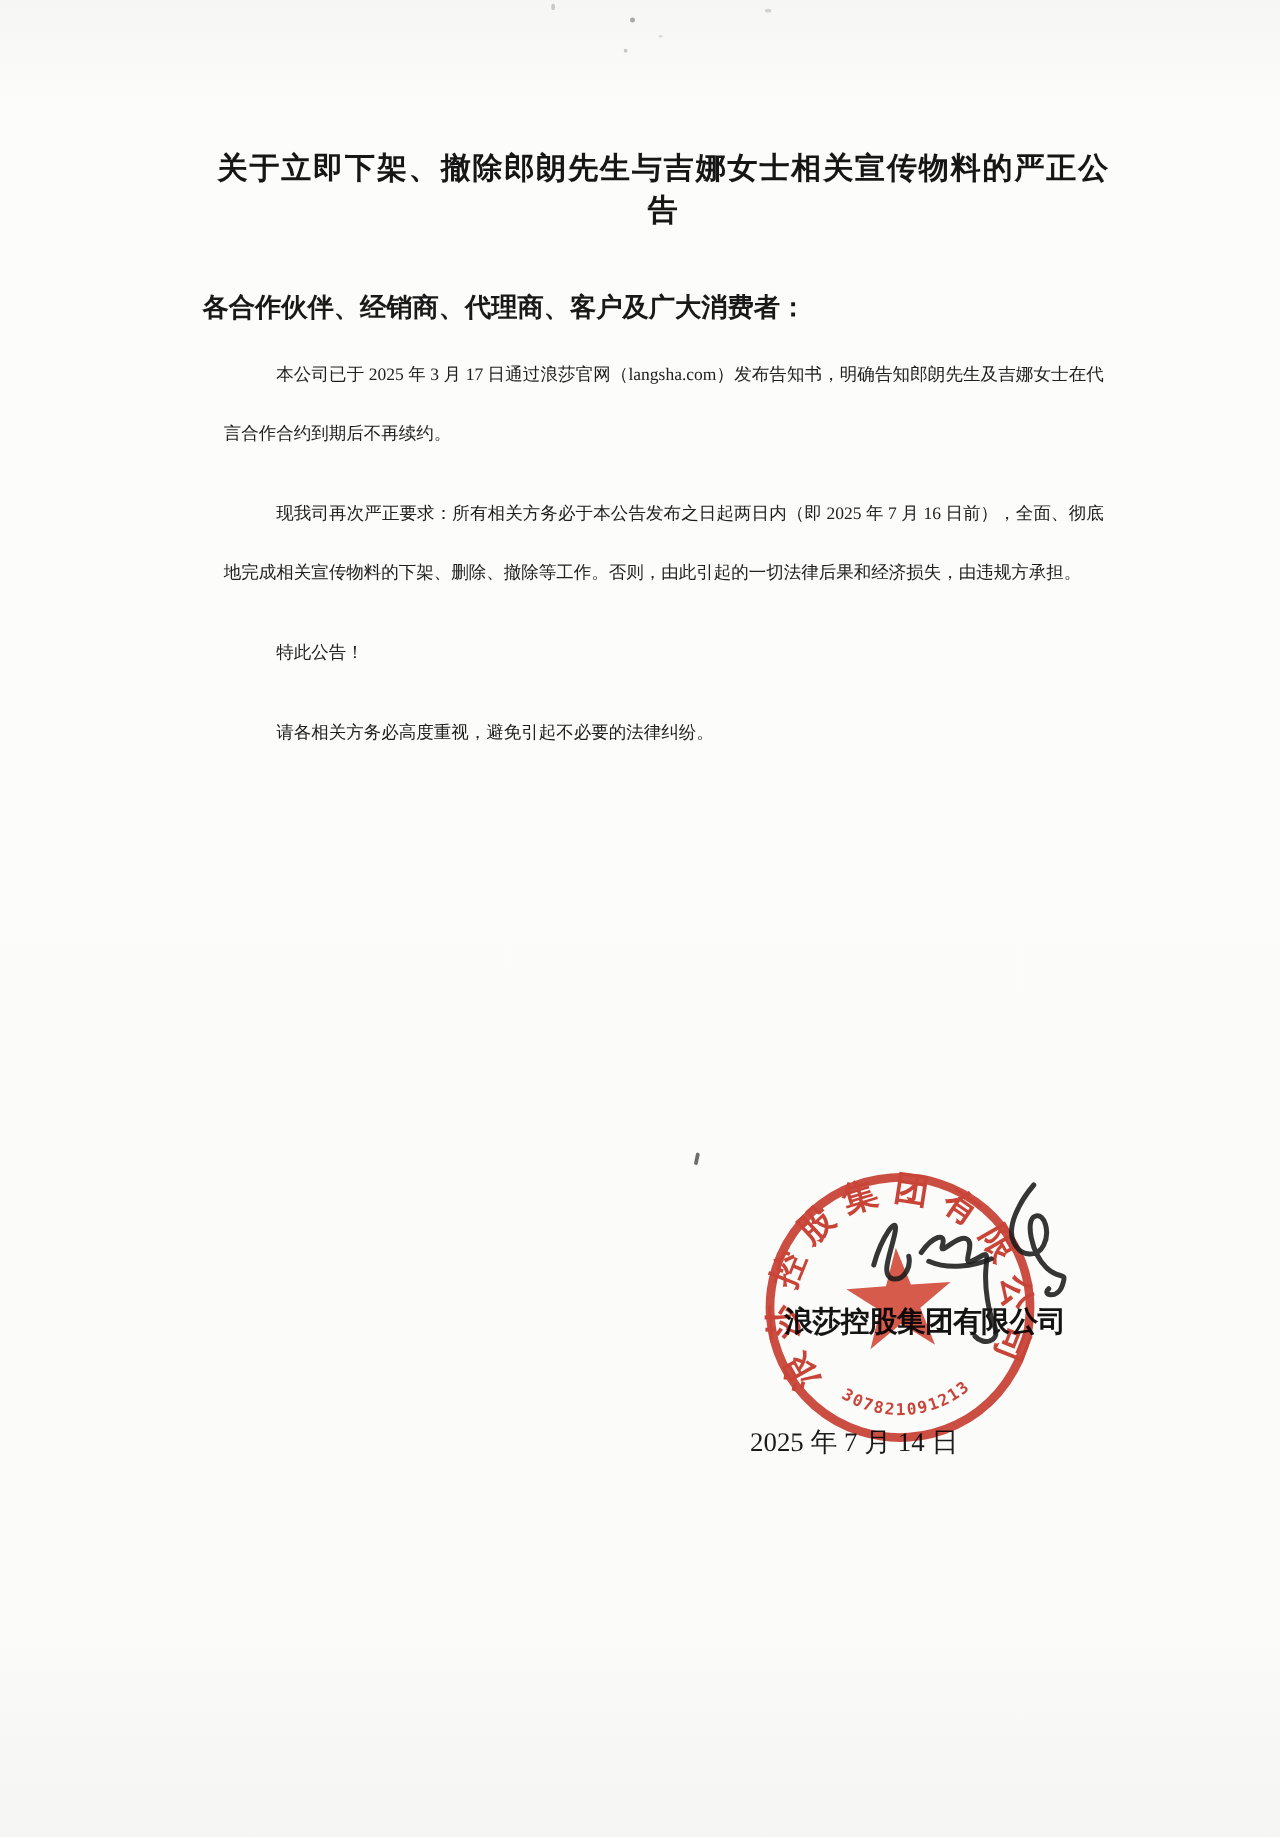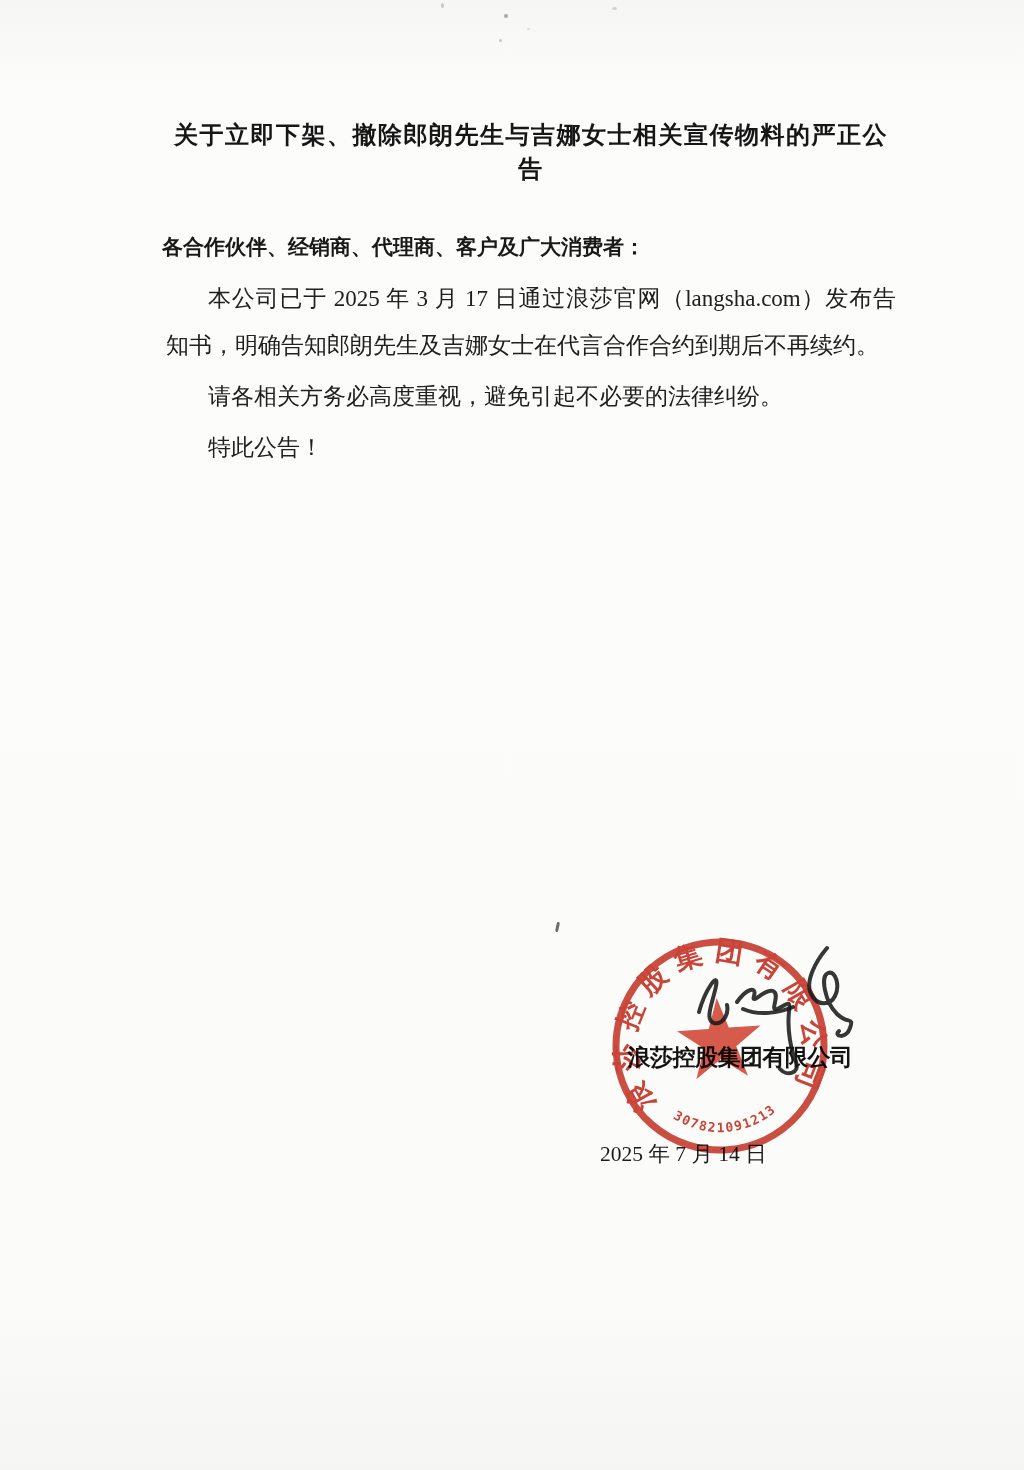--- a/index.html
+++ b/index.html
@@ -26,22 +26,22 @@
   }
   .salutation{
     margin:48px 0 12px 0;
     font-family:"Liberation Sans","DejaVu Sans",sans-serif;
     font-weight:bold;
     font-size:21px;line-height:26px;
     color:#191919;
   }
   .body-text{margin-top:15px;}
   .body-text p{
-    margin:4px;
-    font-size:23px;
+    margin:17px;
+    font-size:14px;
     line-height:47px;
     text-indent:42px;
     text-align:justify;
     color:#202020;
   }
   
   .sign-area{position:absolute;left:0;top:0;width:836px;height:1470px;pointer-events:none;}
   .company-name{
     position:absolute;left:560px;top:1044px;width:360px;
     text-align:center;
@@ -109,22 +109,23 @@
   <span class="artifact a3"></span>
   <span class="artifact a4"></span>
   <span class="artifact a5"></span>
   <span class="tick"></span>
 
   <div class="doc">
     <h1 class="doc-title">关于立即下架、撤除郎朗先生与吉娜女士相关宣传物料的严正公告</h1>
     <div class="salutation">各合作伙伴、经销商、代理商、客户及广大消费者：</div>
     <div class="body-text">
       <p>本公司已于 2025 年 3 月 17 日通过浪莎官网（langsha.com）发布告知书，明确告知郎朗先生及吉娜女士在代言合作合约到期后不再续约。</p>
+      <p>现我司再次严正要求：所有相关方务必于本公告发布之日起两日内（即 2025 年 7 月 16 日前），全面、彻底地完成相关宣传物料的下架、删除、撤除等工作。否则，由此引起的一切法律后果和经济损失，由违规方承担。</p>
+      <p>特此公告！</p>
       <p>请各相关方务必高度重视，避免引起不必要的法律纠纷。</p>
-      <p>特此公告！</p>
     </div>
   </div>
 
   <div class="sign-area">
 
     <div class="company-name">浪莎控股集团有限公司</div>
 
     <svg class="seal-svg" viewBox="0 0 240 240" aria-hidden="true">
       <defs>
         <path id="ringArc" d="M 53,172.3 A 85,85 0 1 1 187,172.3" fill="none"></path>

